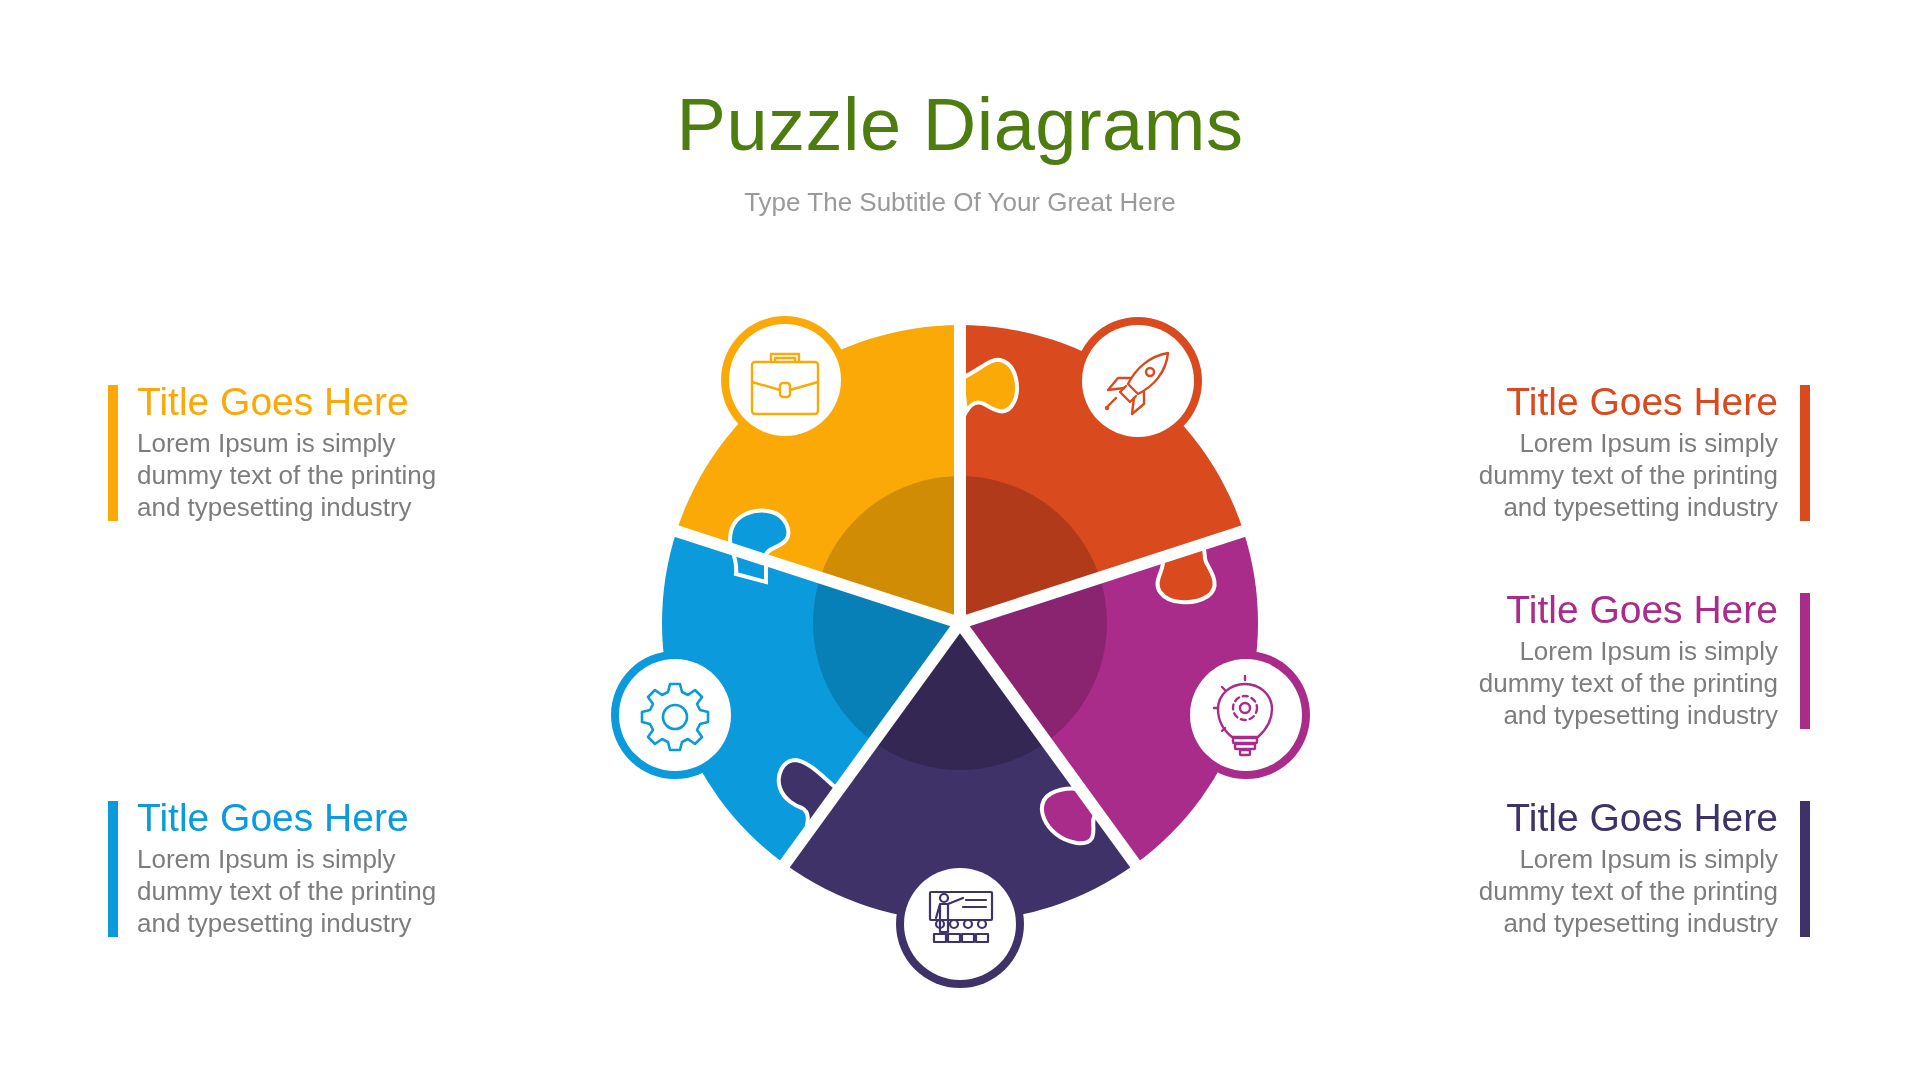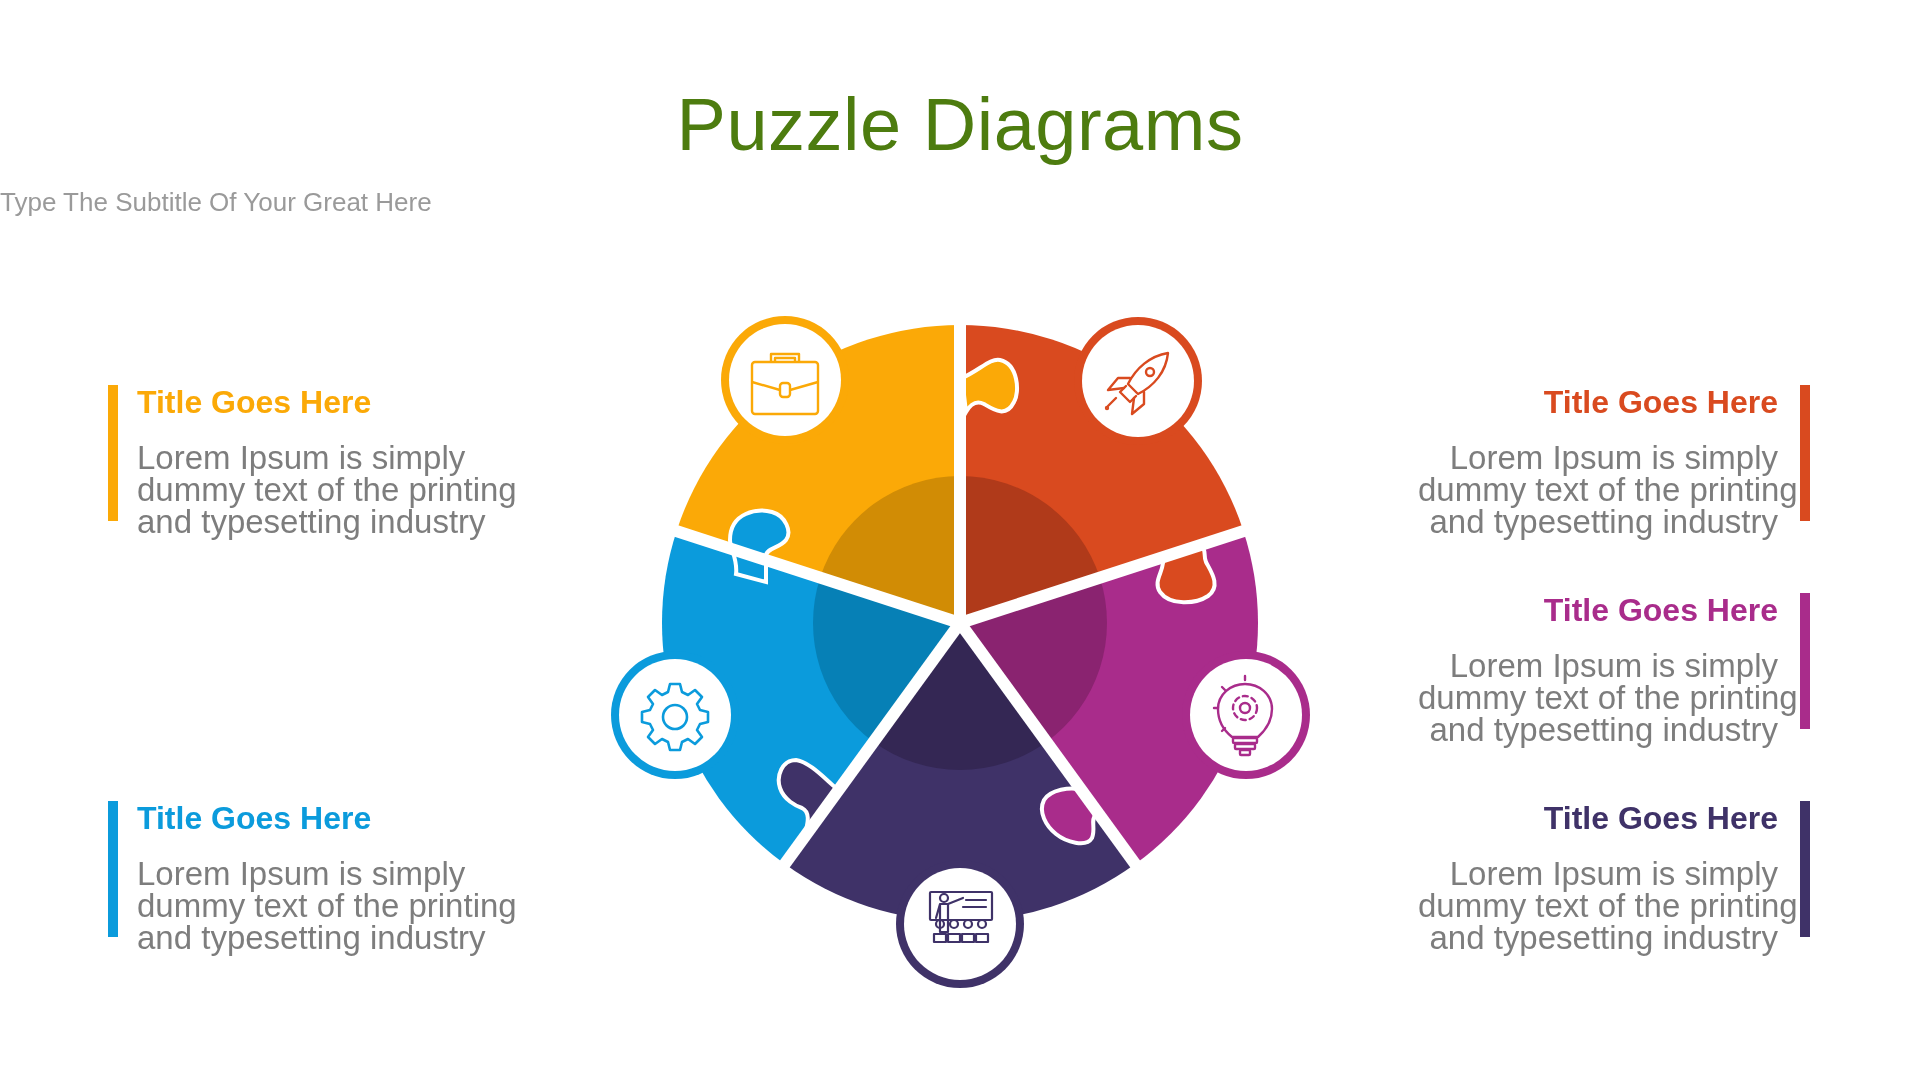--- a/index.html
+++ b/index.html
@@ -5,27 +5,27 @@
   html, body { margin:0; padding:0; }
   body {
     width:1920px; height:1080px; background:#ffffff; position:relative; overflow:hidden;
     font-family:"Liberation Sans", "DejaVu Sans", sans-serif;
   }
   .main-title {
     position:absolute; left:0; width:1920px; top:80px; text-align:center;
     font-size:74px; color:#4d7c0f; font-weight:400; letter-spacing:0.5px; line-height:90px;
   }
   .subtitle {
-    position:absolute; left:0; width:1920px; top:186px; 
+    position:absolute; left:0; width:1920px; top:186px; text-align:center;
     font-size:26px; color:#9a9a9a; line-height:32px;
   }
   .block { position:absolute; width:360px; }
   .block .bar { position:absolute; top:0; width:10px; height:136px; }
-  .block .bt { font-size:32px; font-weight:700; line-height:34px; white-space:nowrap; }
-  .block .bd { font-size:33px; color:#7d7d7d; line-height:32px; margin-top:23px; }
+  .block .bt { font-size:39px; font-weight:400; line-height:34px; white-space:nowrap; }
+  .block .bd { font-size:26px; color:#7d7d7d; line-height:32px; margin-top:8px; }
   .block.left { left:108px; padding-left:29px; }
   .block.left .bar { left:0; }
   .block.right { right:110px; padding-right:32px; text-align:right; }
   .block.right .bar { right:0; }
   .bd span { display:block; white-space:nowrap; }
   svg.diagram { position:absolute; left:0; top:0; }
 </style>
 </head>
 <body>
 

